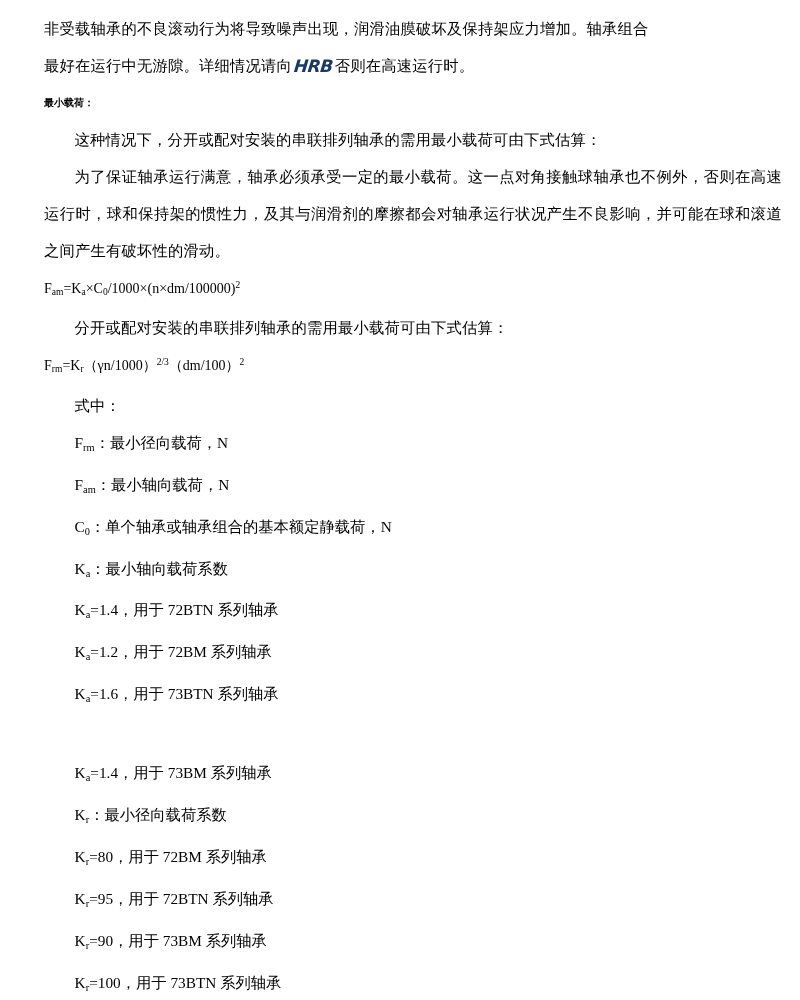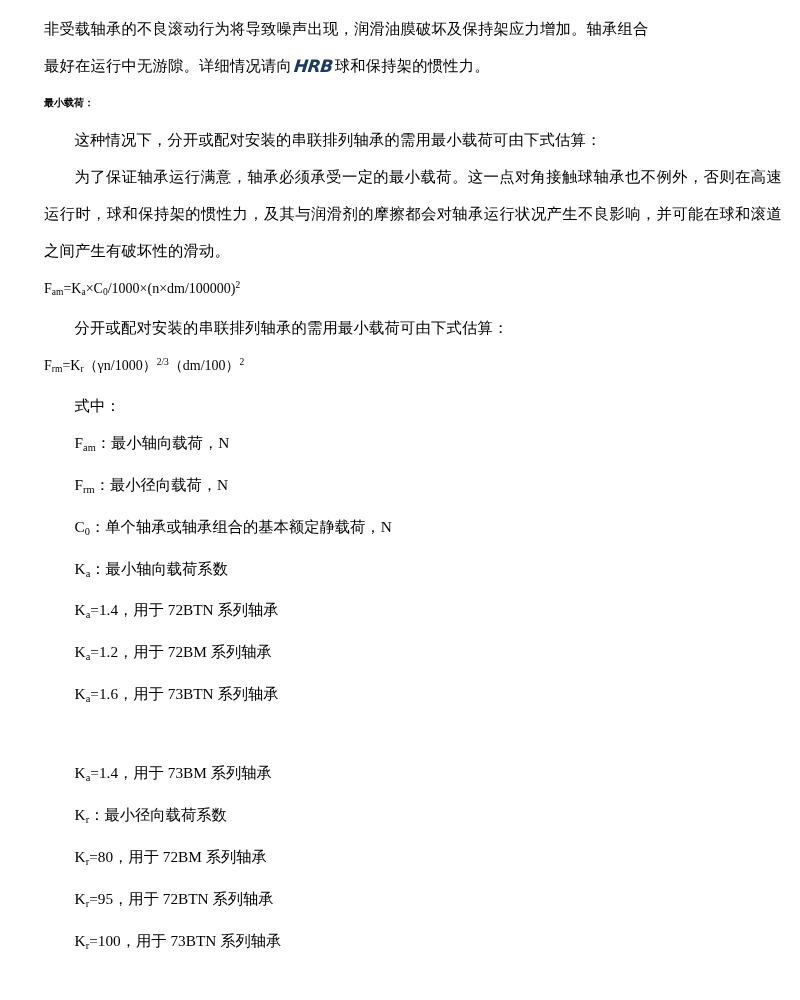--- a/index.html
+++ b/index.html
@@ -78,39 +78,39 @@
     font-family: "Liberation Serif", serif;
   }
 </style>
 </head>
 <body>
 
 <div class="page">
 
   <p class="para">非受载轴承的不良滚动行为将导致噪声出现，润滑油膜破坏及保持架应力增加。轴承组合</p>
 
-  <p class="para"><span>最好在运行中无游隙。详细情况请向</span><span class="hrb-logo">HRB</span><span>球和保持架的惯性力。</span></p>
+  <p class="para"><span>最好在运行中无游隙。详细情况请向</span><span class="hrb-logo">HRB</span><span>否则在高速运行时。</span></p>
 
   <p class="heading">最小载荷：</p>
 
   <p class="para indent2">这种情况下，分开或配对安装的串联排列轴承的需用最小载荷可由下式估算：</p>
 
   <p class="para indent2">为了保证轴承运行满意，轴承必须承受一定的最小载荷。这一点对角接触球轴承也不例外，否则在高速运行时，球和保持架的惯性力，及其与润滑剂的摩擦都会对轴承运行状况产生不良影响，并可能在球和滚道之间产生有破坏性的滑动。</p>
 
   <p class="centered formula">F<sub>am</sub>=K<sub>a</sub>×C<sub>0</sub>/1000×(n×dm/100000)<sup>2</sup></p>
 
   <p class="para indent2">分开或配对安装的串联排列轴承的需用最小载荷可由下式估算：</p>
 
   <p class="centered formula">F<sub>rm</sub>=K<sub>r</sub>（γn/1000）<sup>2/3</sup>（dm/100）<sup>2</sup></p>
 
   <p class="item">式中：</p>
 
+  <p class="item">F<sub>rm</sub>：最小径向载荷，N</p>
+
   <p class="item">F<sub>am</sub>：最小轴向载荷，N</p>
-
-  <p class="item">F<sub>rm</sub>：最小径向载荷，N</p>
 
   <p class="item">C<sub>0</sub>：单个轴承或轴承组合的基本额定静载荷，N</p>
 
   <p class="item">K<sub>a</sub>：最小轴向载荷系数</p>
 
   <p class="item">K<sub>a</sub>=1.4，用于 72BTN 系列轴承</p>
 
   <p class="item">K<sub>a</sub>=1.2，用于 72BM 系列轴承</p>
 
   <p class="item">K<sub>a</sub>=1.6，用于 73BTN 系列轴承</p>
@@ -118,16 +118,17 @@
   <div class="blank-line"></div>
 
   <p class="item">K<sub>a</sub>=1.4，用于 73BM 系列轴承</p>
 
   <p class="item">K<sub>r</sub>：最小径向载荷系数</p>
 
   <p class="item">K<sub>r</sub>=80，用于 72BM 系列轴承</p>
 
   <p class="item">K<sub>r</sub>=95，用于 72BTN 系列轴承</p>
 
+  <p class="item">K<sub>r</sub>=90，用于 73BM 系列轴承</p>
 
   <p class="item">K<sub>r</sub>=100，用于 73BTN 系列轴承</p>
 
 </div>
 
 </body></html>

